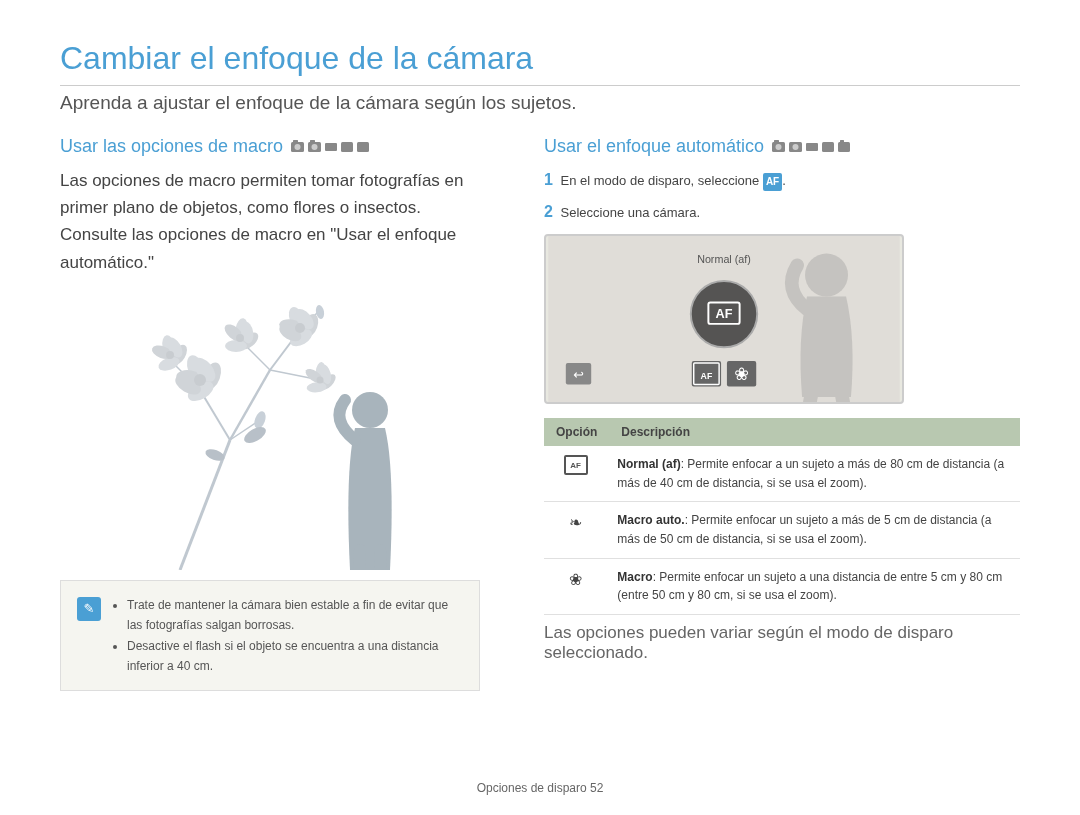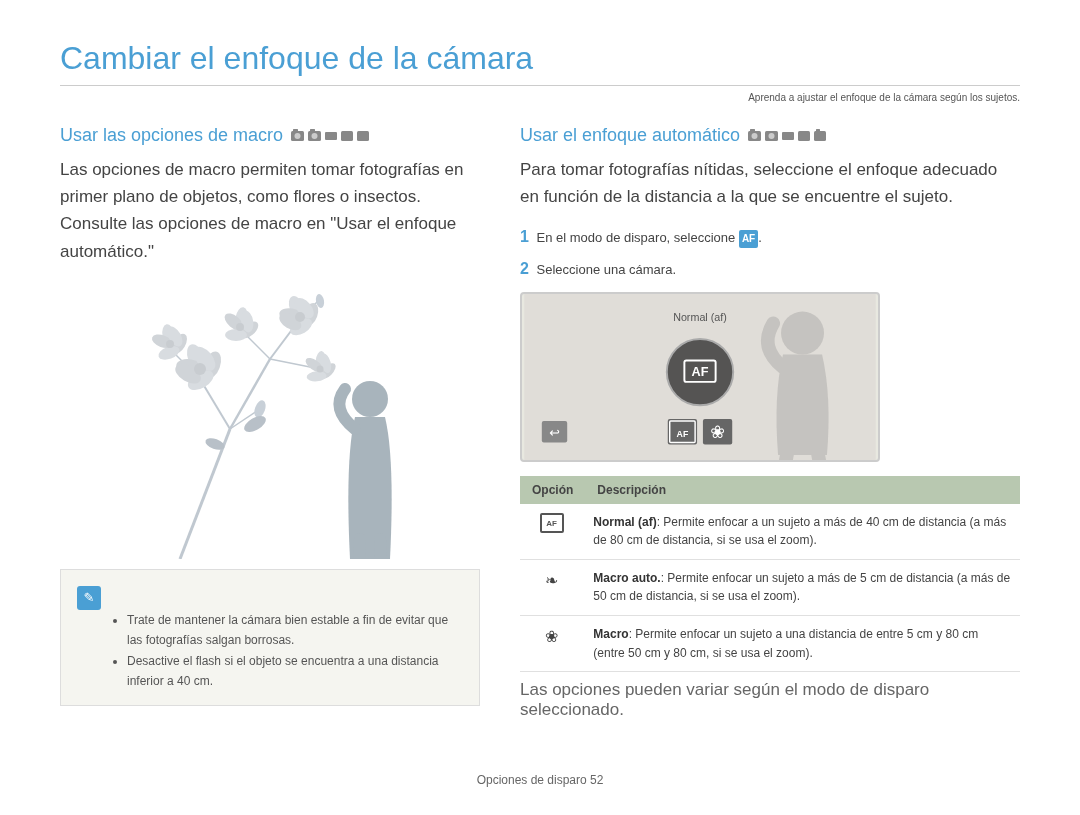--- a/index.html
+++ b/index.html
@@ -23,39 +23,39 @@
     .page-title {
       font-size: 32px;
       color: #4a9fd4;
       font-weight: normal;
       margin-bottom: 6px;
       border-bottom: 1px solid #ccc;
       padding-bottom: 8px;
     }
 
     .page-subtitle {
-      font-size: 10px;
+      font-size: 19px;
       color: #555;
       margin-bottom: 22px;
-      text-align: right;
     }
 
     .two-col {
       display: flex;
       gap: 40px;
     }
 
     .left-col {
       flex: 1;
       max-width: 420px;
     }
 
     .right-col {
       flex: 1;
       max-width: 520px;
+      margin-left: 24px;
     }
 
     .section-title {
       font-size: 18px;
       color: #4a9fd4;
       font-weight: normal;
       margin-bottom: 10px;
       display: flex;
       align-items: center;
       gap: 8px;
@@ -113,21 +113,20 @@
       line-height: 24px;
     }
 
     .note-content {
       margin-left: 34px;
     }
 
     .note-content ul {
       list-style: disc;
       padding-left: 16px;
-      margin-top: 26px;
     }
 
     
     .step-text {
       font-size: 13px;
       color: #444;
       margin-bottom: 6px;
       line-height: 1.6;
     }
 
@@ -230,21 +229,21 @@
     }
 
     .footer-note {
       font-size: 17px;
       color: #666;
       margin-top: 8px;
     }
 
     .page-footer {
       position: absolute;
-      bottom: 28px;
+      bottom: 20px;
       width: calc(100% - 120px);
       text-align: center;
       font-size: 12px;
       color: #666;
     }
 
     .bold-term {
       font-weight: bold;
       color: #333;
     }
@@ -384,21 +383,20 @@
             <rect x="17" y="2" width="13" height="10" rx="1.5" fill="#888"></rect>
             <circle cx="23.5" cy="7" r="3" fill="#ccc"></circle>
             <rect x="34" y="3" width="12" height="8" rx="1" fill="#888"></rect>
             <rect x="50" y="2" width="12" height="10" rx="1.5" fill="#888"></rect>
             <rect x="66" y="2" width="12" height="10" rx="1.5" fill="#888"></rect>
             <rect x="68" y="0" width="4" height="3" rx="0.5" fill="#888"></rect>
           </svg>
         </span>
       </h2>
 
-      <p class="section-text">Para tomar fotografías nítidas, seleccione el enfoque adecuado en función de la distancia a la que se encuentre el sujeto.</p>
 
       <p class="step-text">
         <span class="step-num">1</span>
         <span>En el modo de disparo, seleccione</span>
         <span class="af-badge">AF</span>.
       </p>
 
       <p class="step-text">
         <span class="step-num">2</span>
         <span>Seleccione una cámara.</span>
@@ -445,21 +443,21 @@
             <th>Opción</th>
             <th>Descripción</th>
           </tr>
         </thead>
         <tbody>
           <tr>
             <td class="icon-cell">
               <span class="icon-af">AF</span>
             </td>
             <td>
-              <span class="bold-term">Normal (af)</span><span>: Permite enfocar a un sujeto a más de 40 cm de distancia (a más de 80 cm de distancia, si se usa el zoom).</span>
+              <span class="bold-term">Normal (af)</span><span>: Permite enfocar a un sujeto a más de 80 cm de distancia (a más de 40 cm de distancia, si se usa el zoom).</span>
             </td>
           </tr>
           <tr>
             <td class="icon-cell">
               <span class="icon-macro-auto">❧</span>
             </td>
             <td>
               <span class="bold-term">Macro auto.</span><span>: Permite enfocar un sujeto a más de 5 cm de distancia (a más de 50 cm de distancia, si se usa el zoom).</span>
             </td>
           </tr>

